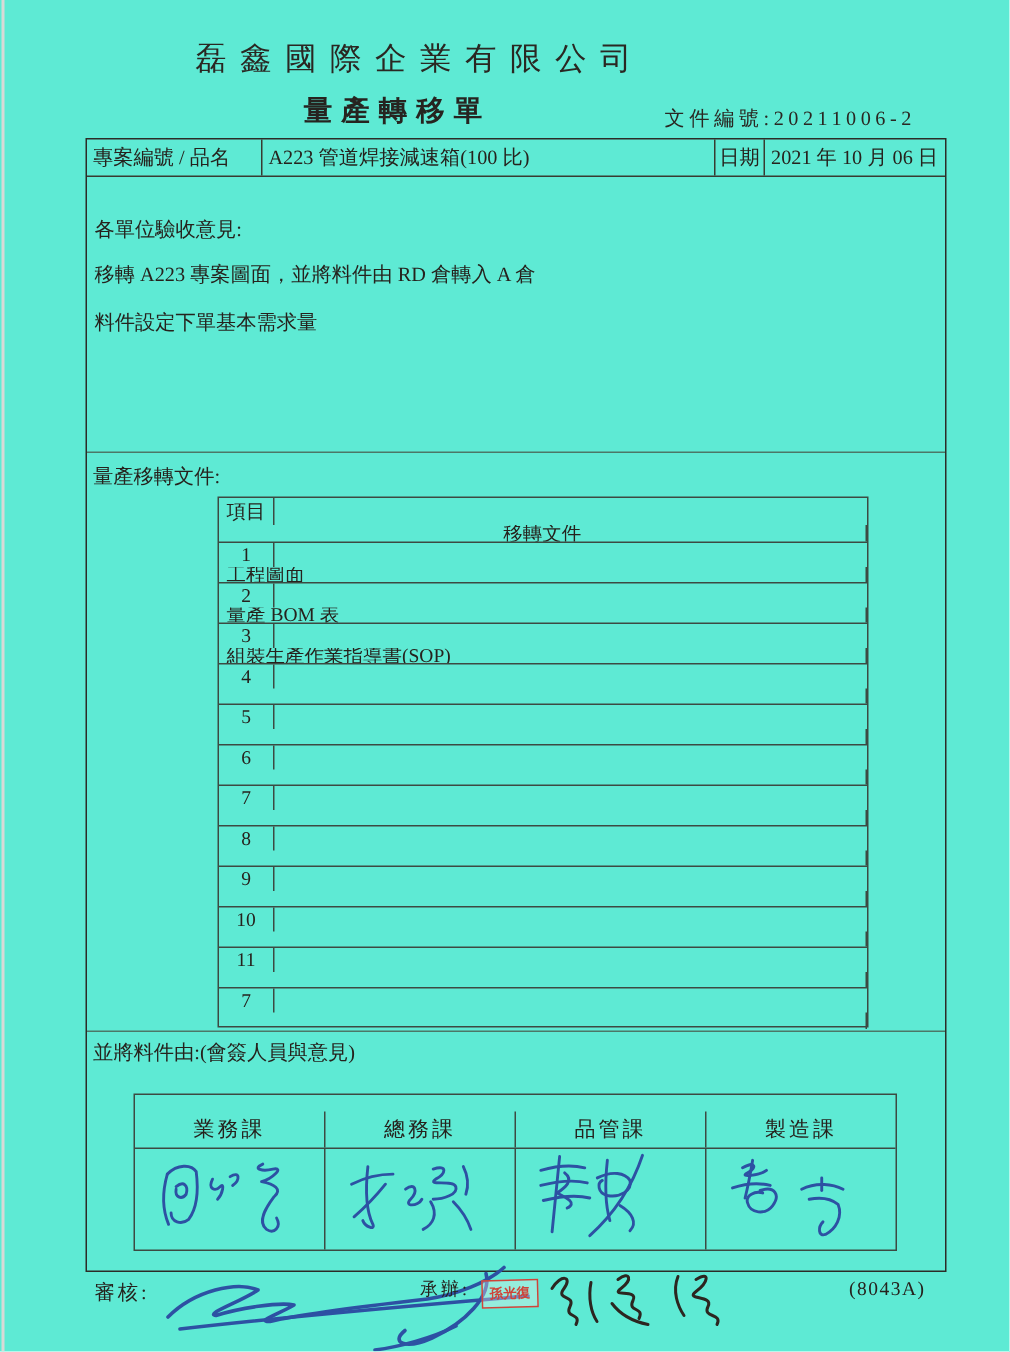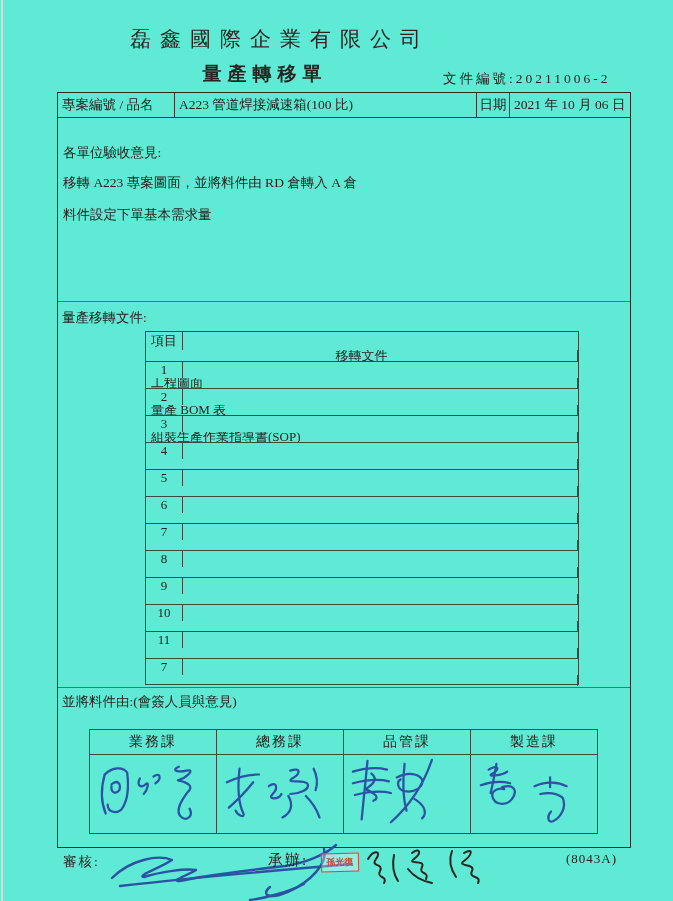--- a/index.html
+++ b/index.html
@@ -54,30 +54,30 @@
   .t-row.header .t-doc{justify-content:center;}
   .t-slash{width:21px;box-sizing:border-box;}
   .t-row.header .t-slash{
     background:linear-gradient(to top right,transparent 47.5%,#3c4a42 47.5%,#3c4a42 52.5%,transparent 52.5%);
   }
   
   .signoff-divider{position:absolute;left:0;top:594px;width:100%;height:0;border-top:1.5px solid #4c7767;}
   .signoff-title{position:absolute;left:4px;top:600px;font-size:13.5px;}
   .signoff-table{position:absolute;left:31px;top:636px;width:509px;height:105px;
     border:1.4px solid #3c4a42;box-sizing:border-box;display:flex;flex-direction:column;}
-  .s-head{display:flex;height:25px;border-bottom:1.2px solid #3c4a42;box-sizing:border-box;}
+  .s-head{display:flex;height:25px;border-bottom:1.2px solid #3c4a42;box-sizing:border-box;margin-top:11px;}
   .s-head .s-cell{flex:1;border-right:1.2px solid #3c4a42;display:flex;align-items:center;justify-content:center;
     font-size:14px;letter-spacing:2px;box-sizing:border-box;}
   .s-body{display:flex;flex:1;}
   .s-body .s-cell{flex:1;border-right:1.2px solid #3c4a42;box-sizing:border-box;position:relative;overflow:hidden;}
   .s-cell:last-child{border-right:none !important;}
   .sig-svg{position:absolute;left:0;top:0;width:100%;height:100%;}
   
   .review-label{position:absolute;left:63px;top:853px;font-size:13.5px;letter-spacing:2px;}
-  .handler-label{position:absolute;left:268px;top:851px;font-size:15px;letter-spacing:2px;}
+  .handler-label{position:absolute;left:280px;top:851px;font-size:12px;letter-spacing:2px;}
   .form-code{position:absolute;left:566px;top:851px;font-size:13px;letter-spacing:1px;}
   .review-sig{position:absolute;left:98px;top:840px;width:335px;height:61px;}
   .handler-sig{position:absolute;left:358px;top:840px;width:142px;height:54px;}
   .stamp{
     position:absolute;left:321px;top:853px;width:38px;height:19px;
     border:1.6px solid #cf4439;color:#cf4439;box-sizing:border-box;
     display:flex;align-items:center;justify-content:center;
     font-size:9px;font-weight:bold;transform:rotate(-1.5deg);
     background:rgba(255,240,238,0.35);white-space:nowrap;overflow:hidden;
   }

